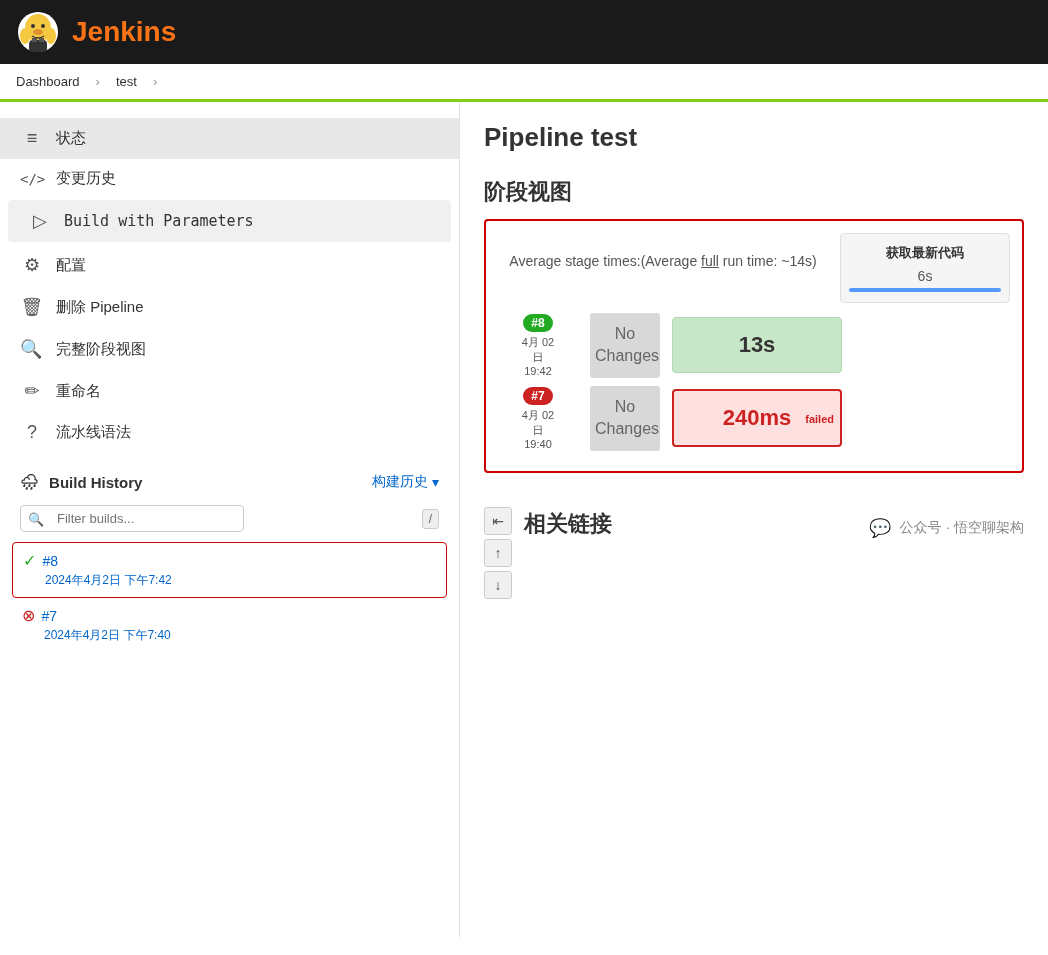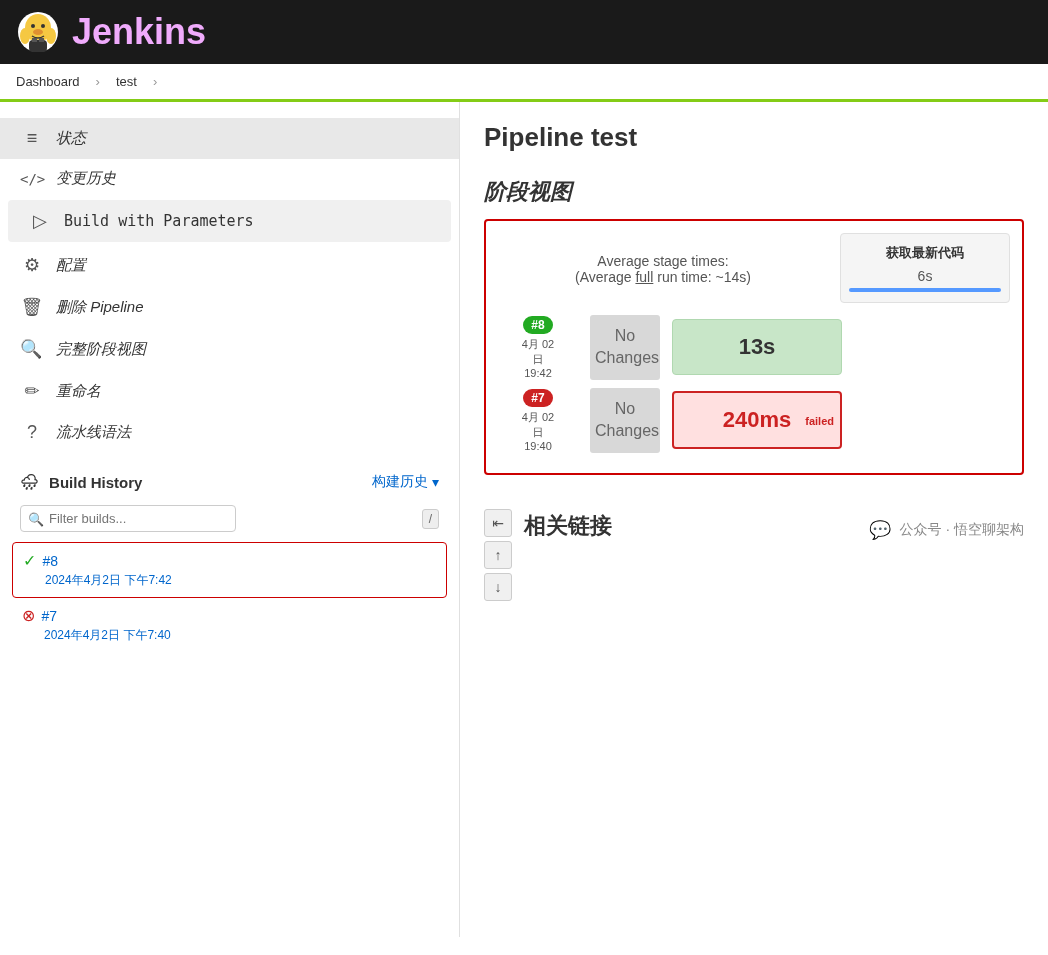--- a/index.html
+++ b/index.html
@@ -11,22 +11,22 @@
       padding: 10px 16px;
       display: flex;
       align-items: center;
       gap: 12px;
     }
     .header-logo {
       width: 44px;
       height: 44px;
     }
     .header-title {
-      color: #f0abfc;
-      font-size: 36px;
+      color: #f97316;
+      font-size: 28px;
       font-weight: bold;
     }
 
     
     .breadcrumb {
       padding: 10px 16px;
       border-bottom: 3px solid #84cc16;
       display: flex;
       align-items: flex-start;
       gap: 16px;
@@ -68,21 +68,21 @@
       background: #f0f0f0;
       border-radius: 4px;
       margin: 2px 8px;
     }
     .sidebar-icon {
       font-size: 18px;
       width: 24px;
       text-align: center;
       color: #555;
     }
-    .nav-label { font-size: 15px; font-style: italic; }
+    .nav-label { font-size: 15px; }
     .nav-mono { font-family: monospace; font-size: 15px; }
 
     
     .build-history-header {
       display: flex;
       align-items: center;
       justify-content: space-between;
       padding: 12px 20px 8px 20px;
       margin-top: 8px;
     }
@@ -102,21 +102,21 @@
       cursor: pointer;
     }
     .filter-wrap {
       padding: 6px 20px;
       display: flex;
       align-items: center;
       gap: 6px;
     }
     .filter-input {
       flex: 1;
-      padding: 5px 10px 5px 28px;
+      padding: 5px 10px 5px 36px;
       border: 1px solid #ccc;
       border-radius: 4px;
       font-size: 13px;
       outline: none;
       background: #fff;
     }
     .filter-input-wrap {
       position: relative;
       flex: 1;
     }
@@ -181,41 +181,40 @@
     }
     .page-title {
       font-size: 26px;
       font-weight: bold;
       margin-bottom: 24px;
     }
     .section-title {
       font-size: 22px;
       font-weight: bold;
       margin-bottom: 12px;
-      font-style: italic;
     }
 
     
     .stage-view-container {
       border: 2px solid #cc0000;
       border-radius: 4px;
       padding: 12px;
       margin-bottom: 24px;
       background: #fff;
     }
     .stage-header {
       display: flex;
       gap: 12px;
       align-items: flex-start;
       margin-bottom: 10px;
     }
     .stage-avg-info {
       flex: 1;
       display: flex;
-      flex-direction: column;
+      flex-direction: row;
       justify-content: center;
       align-items: center;
       padding: 20px 10px;
       font-size: 14px;
       color: #555;
       text-align: center;
     }
     .stage-column-header {
       width: 170px;
       background: #f5f5f5;

